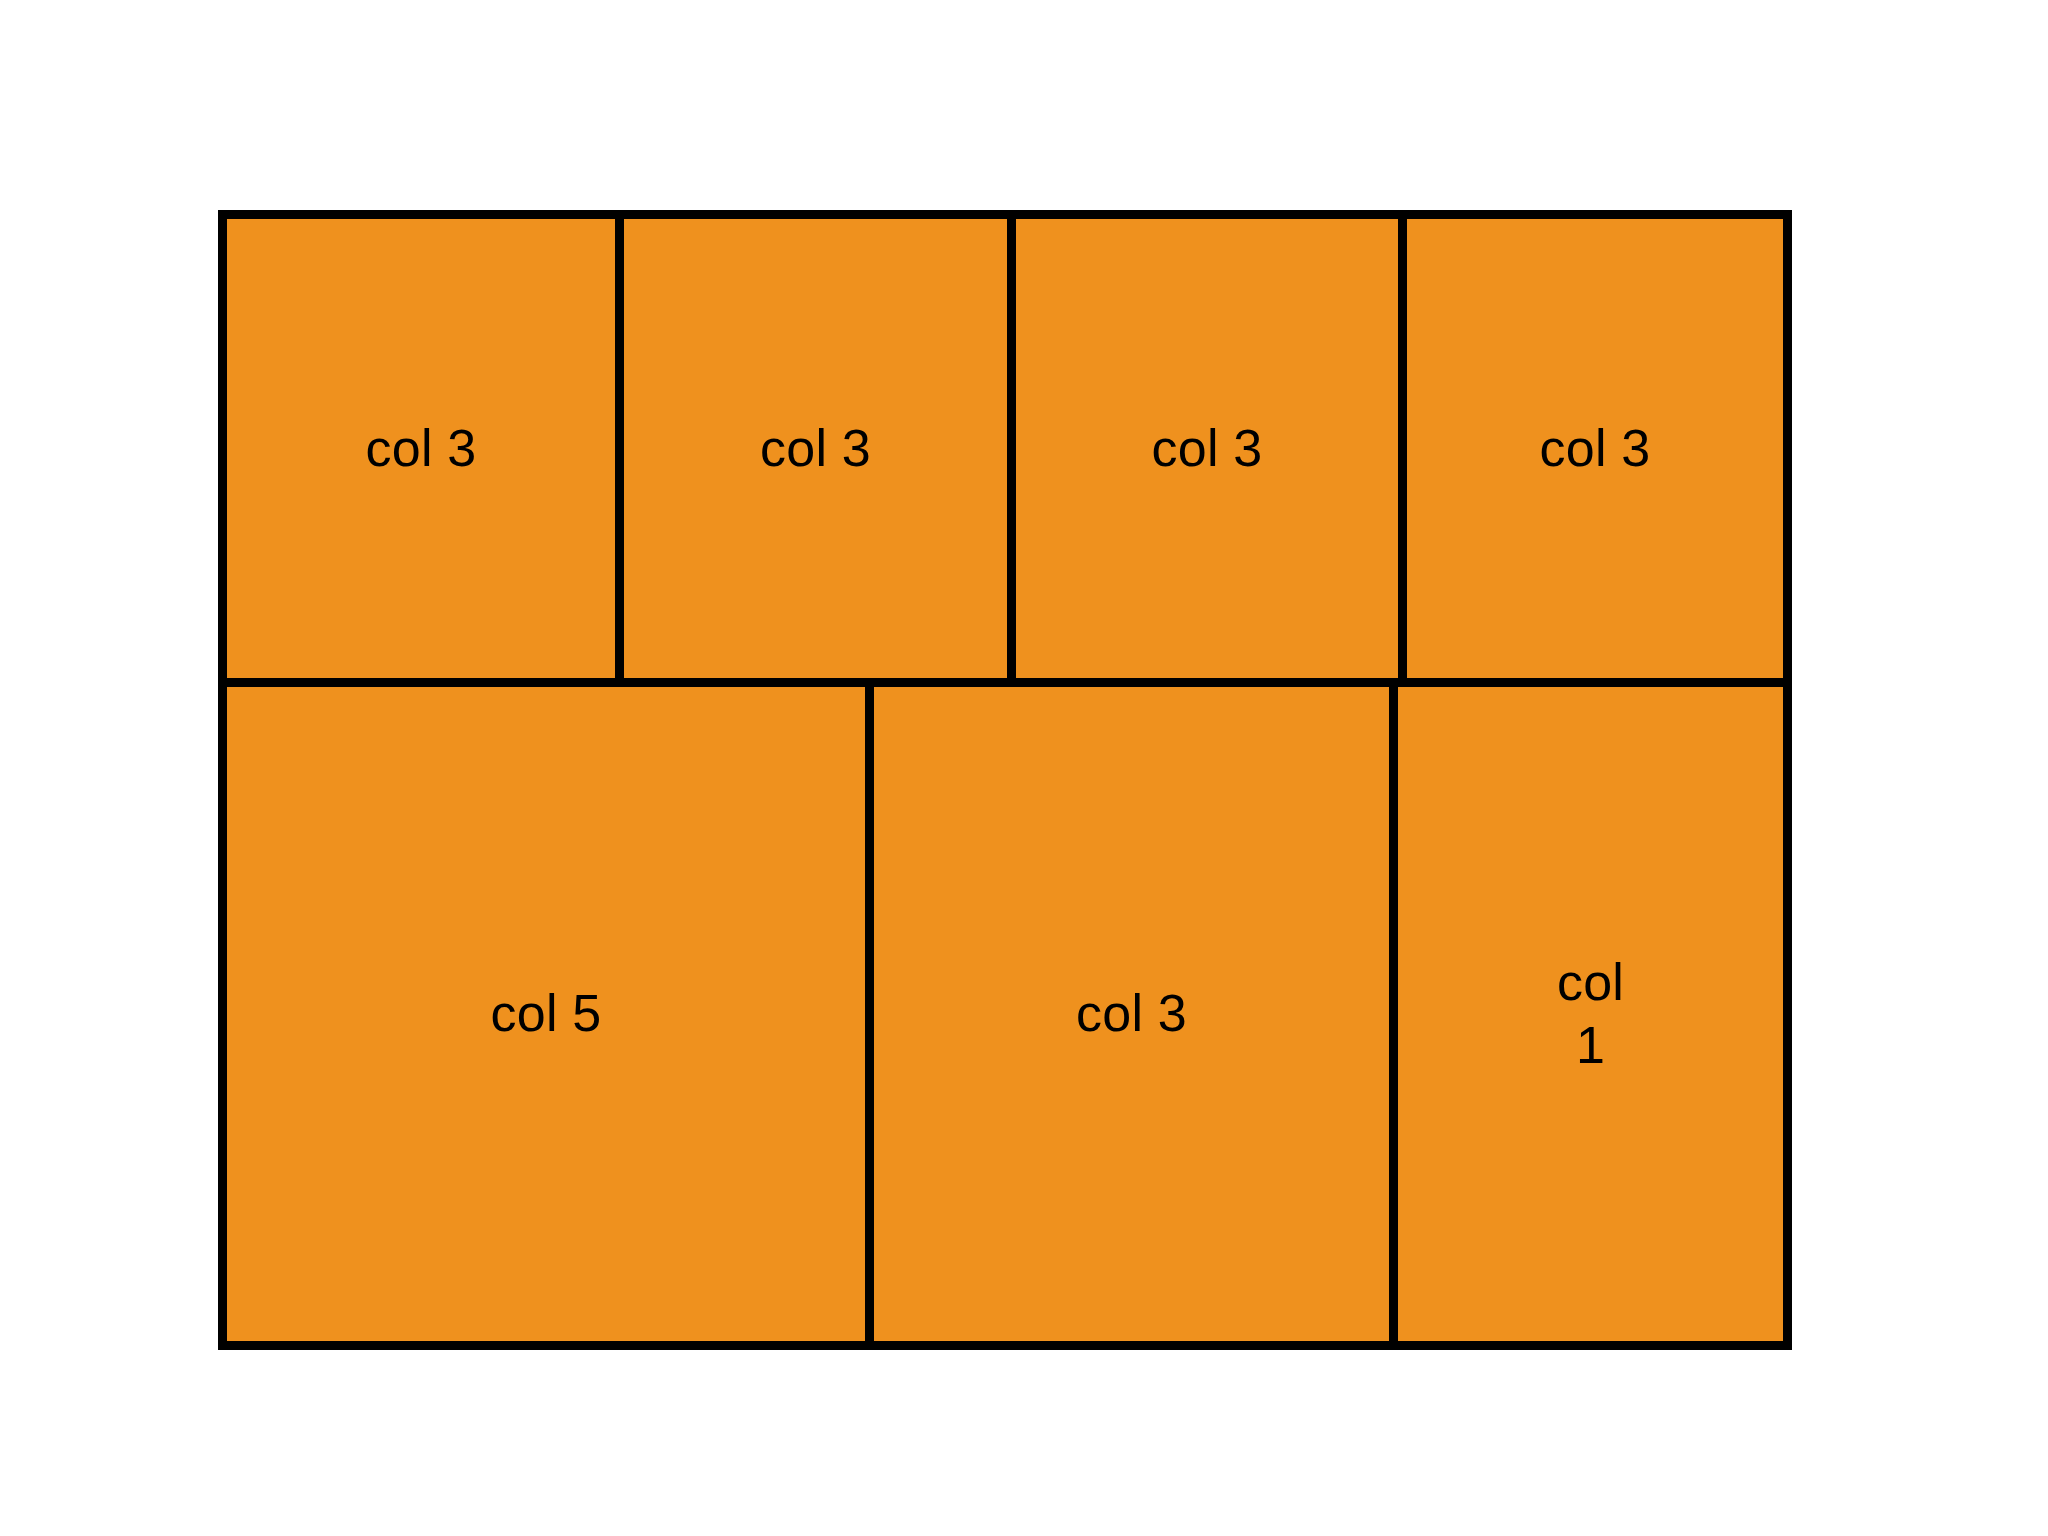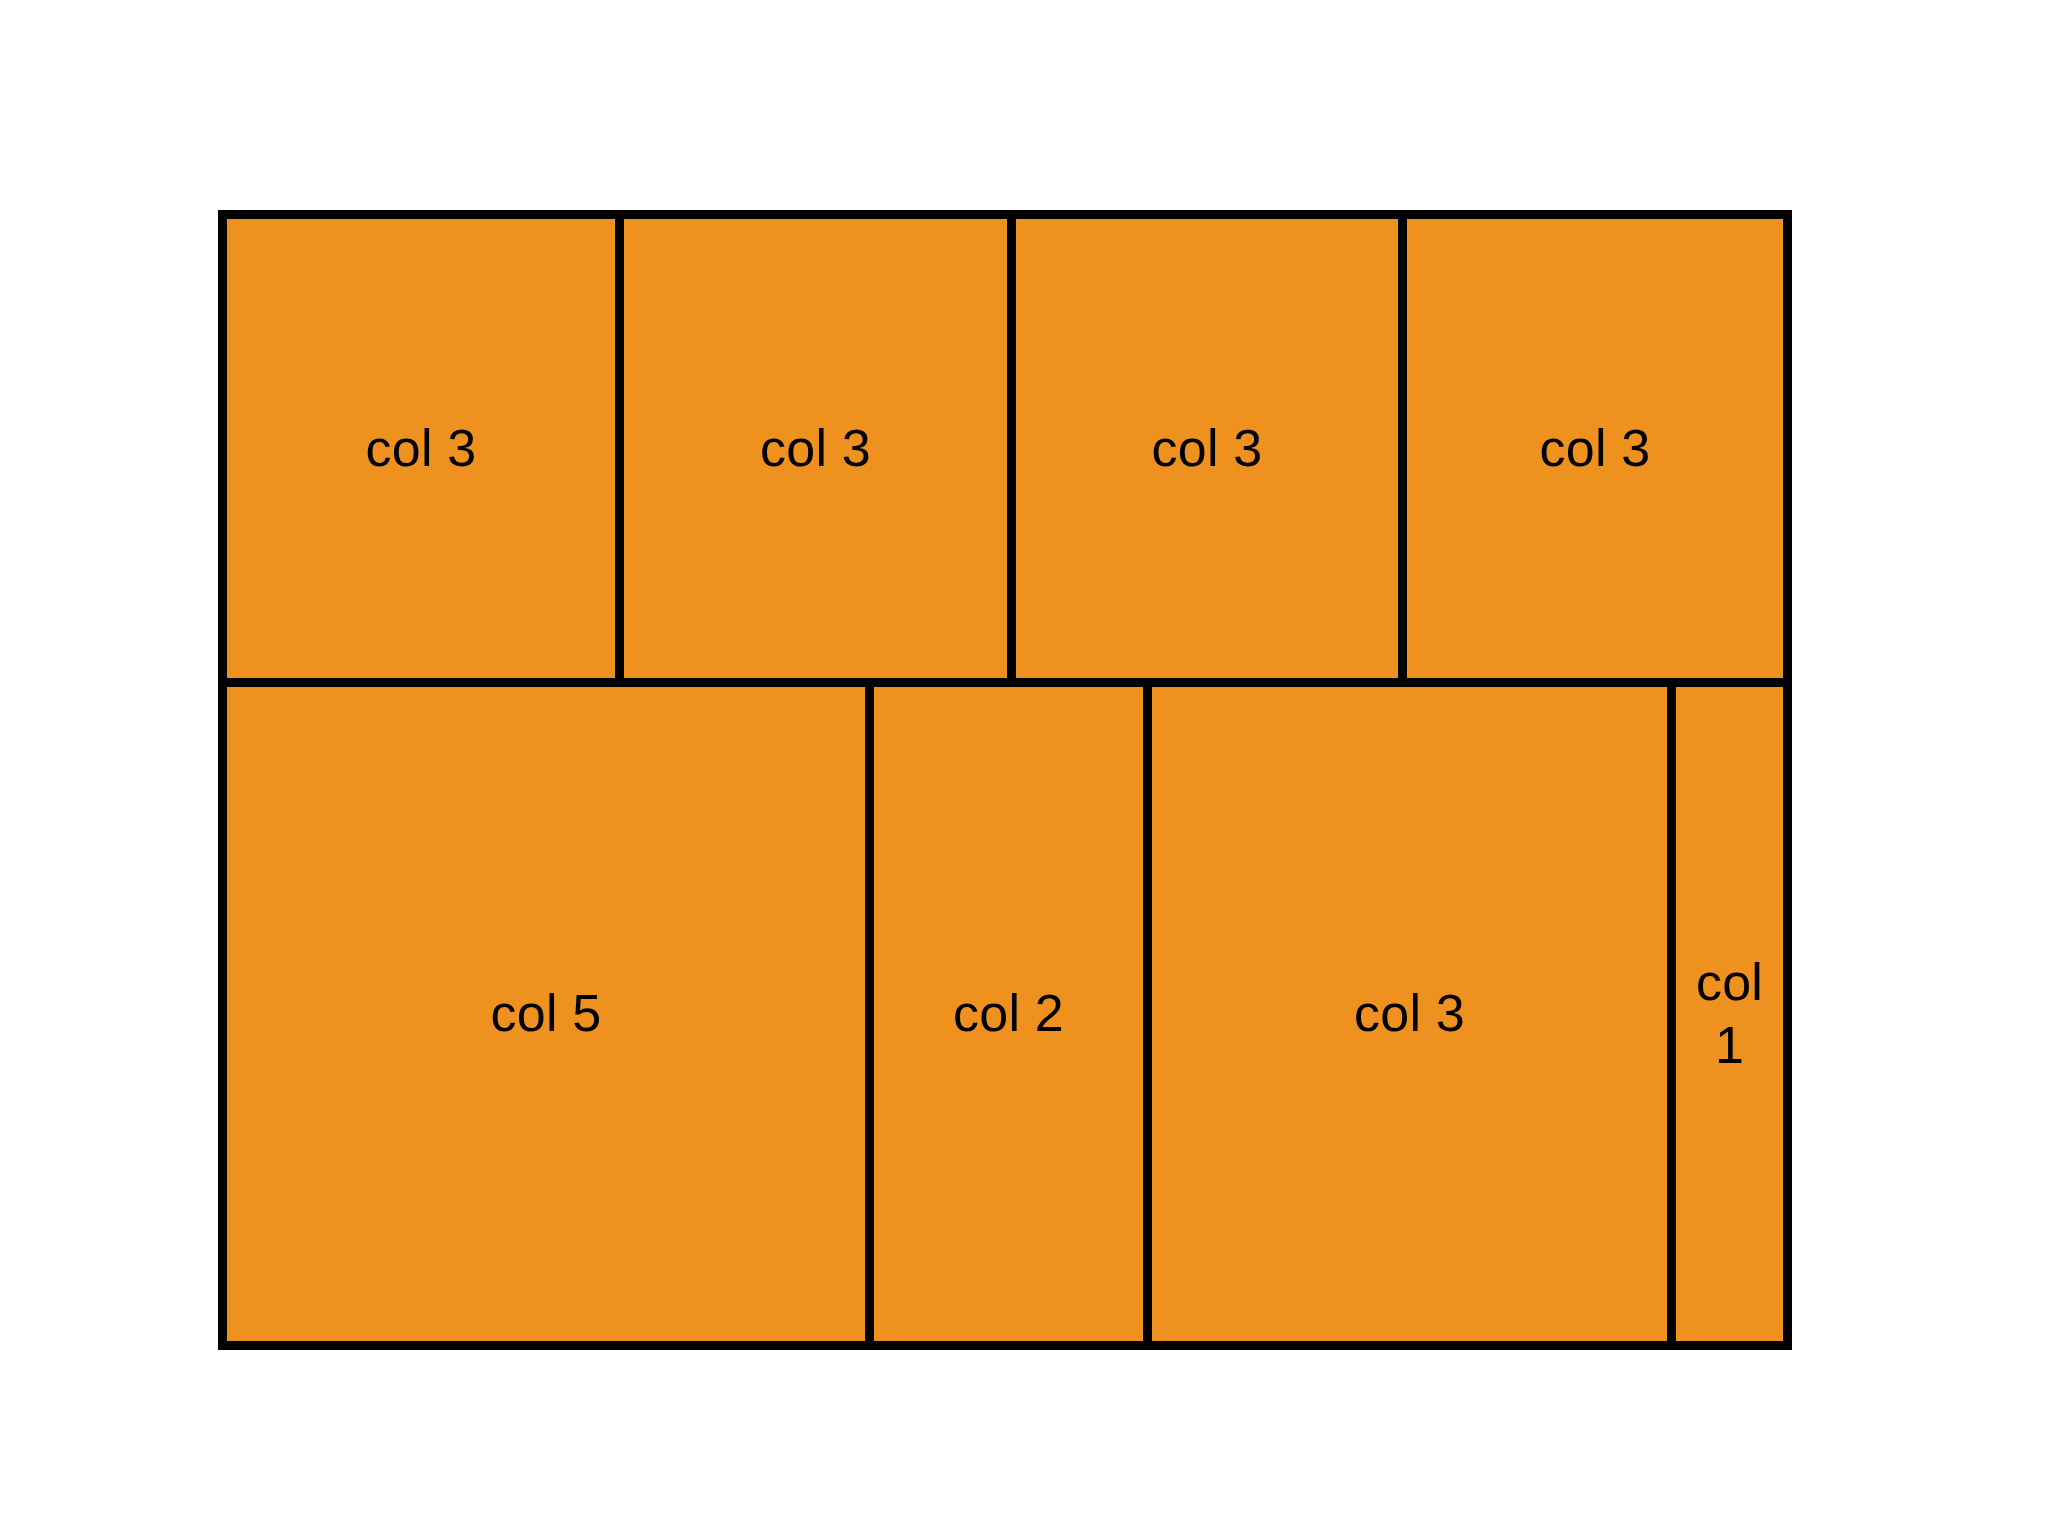--- a/index.html
+++ b/index.html
@@ -128,23 +128,20 @@
       </div>
 
     </div>
 
     <div class="tm-row" id="row-bottom">
 
       <div class="tm-cell" id="cell-bot-1">
         <span class="tm-label">col 5</span>
       </div>
 
-      <div class="tm-cell" id="cell-bot-2">
-        <span class="tm-label">col 2</span>
-      </div>
 
       <div class="tm-cell" id="cell-bot-3">
         <span class="tm-label">col 3</span>
       </div>
 
       <div class="tm-cell" id="cell-bot-4">
         <span class="tm-label">col 1</span>
       </div>
 
     </div>

